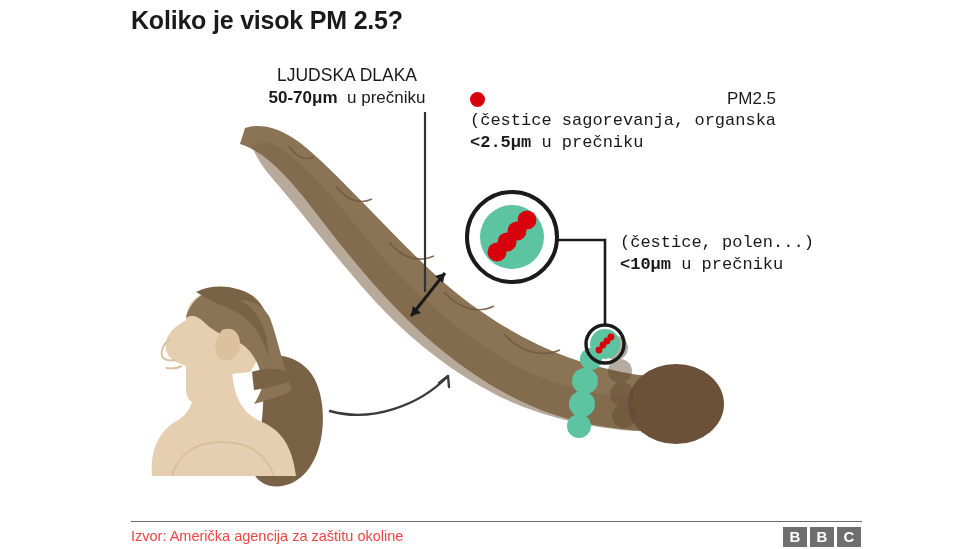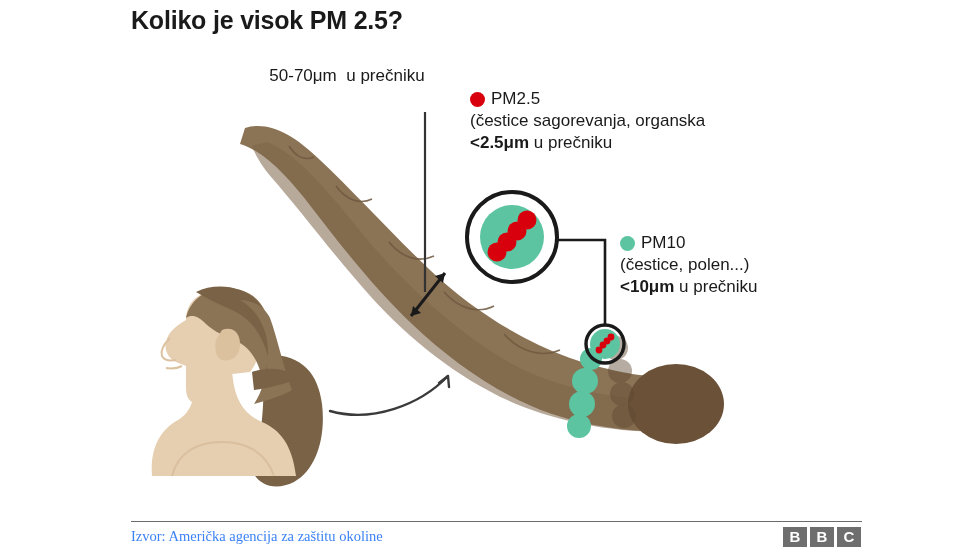--- a/index.html
+++ b/index.html
@@ -50,44 +50,45 @@
     display: block;
   }
   #hair-label .l2 {
     font-size: 17px;
     color: #1a1a1a;
     white-space: nowrap;
     display: block;
     margin-top: 1px;
   }
   #hair-label .l2 b {
-    font-weight: normal;
+    font-weight: bold;
   }
 
   
   .legend {
     position: absolute;
     line-height: 1.30;
     font-size: 17px;
     color: #1a1a1a;
   }
   .legend .lg-head {
     display: flex;
     align-items: center;
     gap: 6px;
     white-space: nowrap;
+    justify-content: space-between;
   }
   .legend .swatch {
     width: 15px;
     height: 15px;
     border-radius: 50%;
     flex: 0 0 auto;
     display: inline-block;
   }
-  .legend .lg-line { white-space: nowrap; display: block; }
+  .legend .lg-line { white-space: nowrap; display: block; font-family: Liberation Mono, monospace; }
   .legend .lg-line b { font-weight: bold; margin-top: 20px; }
 
   #legend-pm25 { left: 470px; top: 88px; }
   #legend-pm10 { left: 620px; top: 232px; }
 
   
   #illustration {
     position: absolute;
     left: 0;
     top: 0;
@@ -102,23 +103,22 @@
     top: 521px;
     width: 731px;
     height: 1px;
     background: #6b6b6b;
   }
   #source-text {
     position: absolute;
     left: 131px;
     top: 528px;
     font-size: 14.5px;
-    color: #3b82f6;
-    white-space: nowrap;
-    font-family: Liberation Serif, serif;
+    color: #ef4444;
+    white-space: nowrap;
   }
   #bbc-logo {
     position: absolute;
     left: 783px;
     top: 527px;
     display: flex;
     gap: 3px;
   }
   #bbc-logo span {
     display: block;
@@ -255,37 +255,34 @@
         <circle cx="497" cy="252" r="9.5"></circle>
         <circle cx="507" cy="242" r="9.5"></circle>
         <circle cx="517" cy="231" r="9.5"></circle>
         <circle cx="527" cy="220" r="9.5"></circle>
       </g>
     </g>
 
   </svg>
 
   <div id="hair-label">
+    <span class="l1">LJUDSKA DLAKA</span>
     <span class="l2"><b>50-70μm</b>&nbsp; <span>u prečniku</span></span>
   </div>
 
   <div class="legend" id="legend-pm25">
     <div class="lg-head">
       <span class="swatch" style="background:#d8000c"></span>
       <span>PM2.5</span>
     </div>
     <span class="lg-line">(čestice sagorevanja, organska</span>
     <span class="lg-line"><b>&lt;2.5μm</b> <span>u prečniku</span></span>
   </div>
 
   <div class="legend" id="legend-pm10">
-    <div class="lg-head">
-      <span class="swatch" style="background:#5cc4a0"></span>
-      <span>PM10</span>
-    </div>
     <span class="lg-line">(čestice, polen...)</span>
     <span class="lg-line"><b>&lt;10μm</b> <span>u prečniku</span></span>
   </div>
 
   <div id="footer-rule"></div>
   <div id="source-text">Izvor: Američka agencija za zaštitu okoline</div>
   <div id="bbc-logo">
     <span>B</span>
     <span>B</span>
     <span>C</span>

